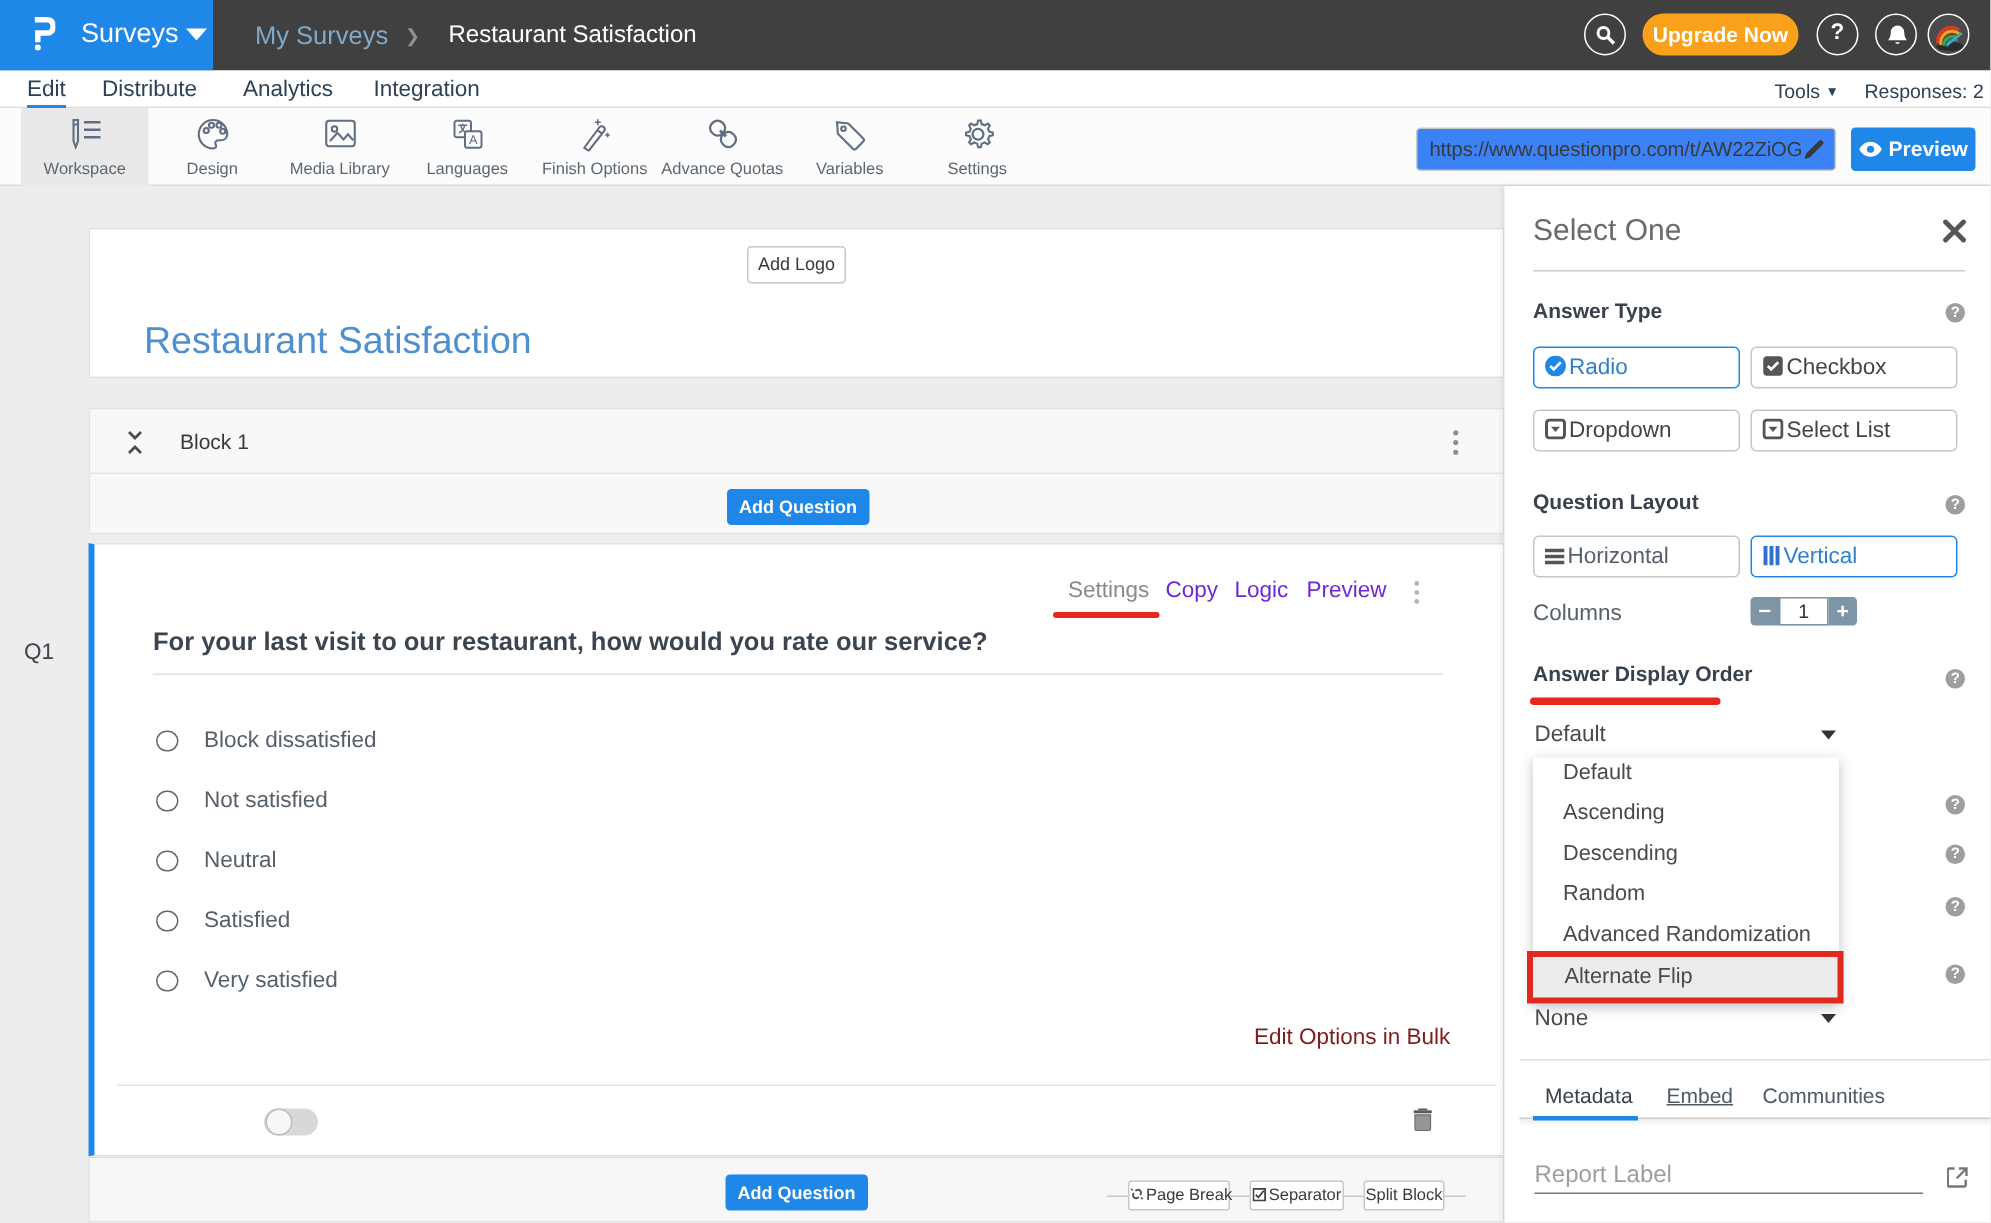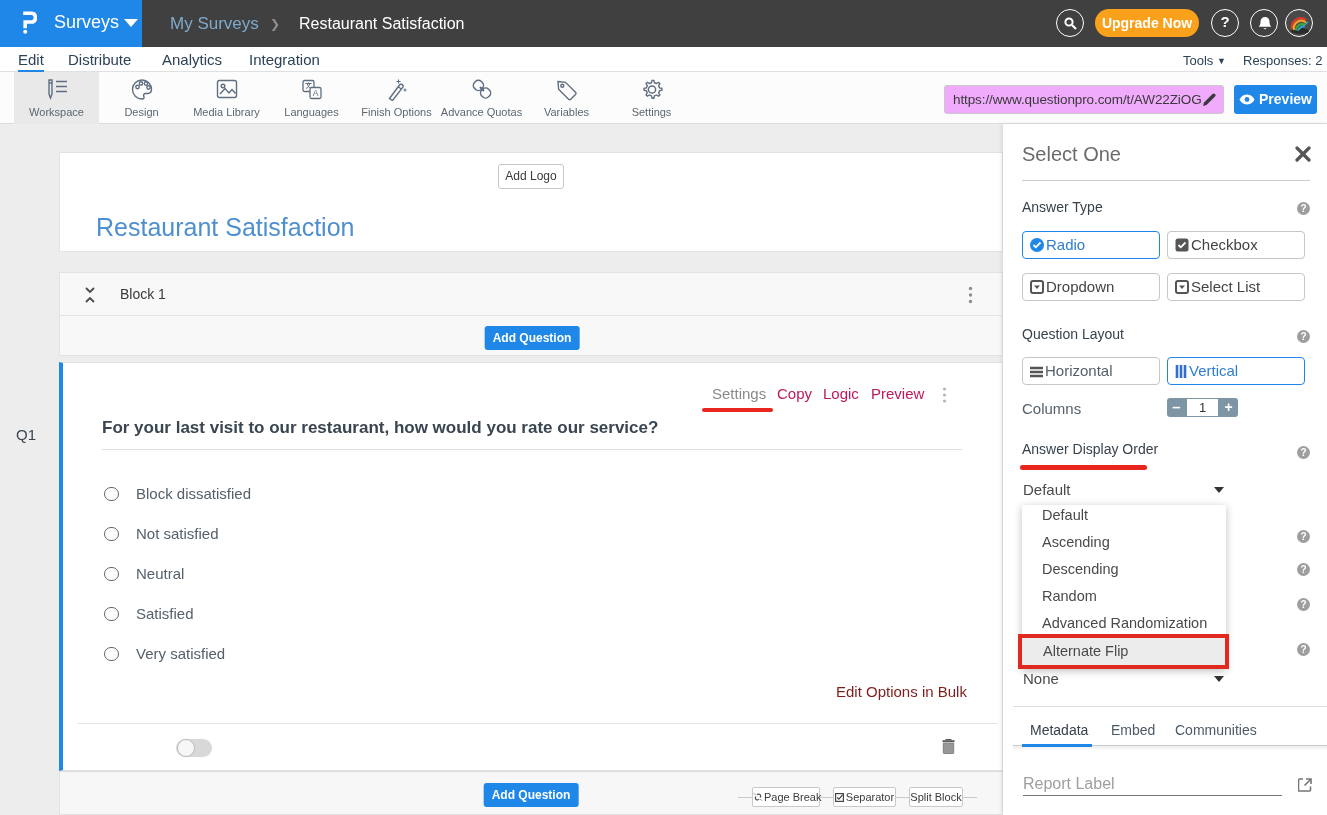--- a/index.html
+++ b/index.html
@@ -22,47 +22,47 @@
   #navrow { position:absolute; left:0; top:47px; width:1327px; height:25px; background:#fff; border-bottom:1px solid #e0e0e0; }
   .nav { position:absolute; top:4px; color:#2c4257; font-size:15px; }
   #nav-edit { left:18px; border-bottom:2px solid #1e87e8; padding-bottom:2px; }
 
   
   #toolbar { position:absolute; left:0; top:72px; width:1327px; height:52px; background:#fcfcfc; border-bottom:1px solid #dcdcdc; }
   .tool { position:absolute; top:0; width:85px; height:52px; text-align:center; }
   .tool.active { background:#e9e9e9; }
   .tool svg { margin-top:6px; }
   .tool .lbl { display:block; font-size:11px; color:#5b6770; margin-top:1px; }
-  #urlbox { position:absolute; left:944px; top:13px; width:280px; height:29px; background:#f0abfc; border:1px solid #c9c9c9; border-radius:3px; color:#3a3a3a; font-size:13.5px; line-height:27px; padding-left:8px; white-space:nowrap; overflow:hidden; }
+  #urlbox { position:absolute; left:944px; top:13px; width:280px; height:29px; background:#3b82f6; border:1px solid #c9c9c9; border-radius:3px; color:#3a3a3a; font-size:13.5px; line-height:27px; padding-left:8px; white-space:nowrap; overflow:hidden; }
   #urltxt { letter-spacing:-0.1px; }
   #previewbtn { position:absolute; left:1234px; top:13px; width:83px; height:29px; background:#1e87e8; border-radius:3px; color:#fff; font-size:14px; font-weight:bold; text-align:center; line-height:29px; }
 
   
   .card { position:absolute; left:59px; width:944px; background:#fff; border:1px solid #e2e2e2; }
   #card1 { top:152px; height:100px; }
   #addlogo { position:absolute; left:438px; top:11px; width:66px; height:25px; border:1px solid #c6c6c6; border-radius:3px; background:#fff; font-size:12px; color:#3a3a3a; text-align:center; line-height:23px; }
   #title { position:absolute; left:36px; top:60px; color:#4e8fd0; font-size:25px; }
 
   #blockcard { top:272px; height:84px; }
   #blockhead { position:absolute; left:0; top:0; width:100%; height:43px; background:#f8f8f8; border-bottom:1px solid #e4e4e4; }
   #blockrow2 { position:absolute; left:0; top:43px; width:100%; height:39px; background:#f8f8f8; }
   .bluebtn { background:#1e87e8; border-radius:3px; color:#fff; font-size:13px; font-weight:bold; text-align:center; }
 
   #qcard { top:362px; height:409px; border-left:4px solid #1e87e8; }
   #q1 { position:absolute; left:16px; top:426px; color:#3a4550; font-size:15px; }
-  .qtab { position:absolute; top:0; font-size:15px; color:#be185d; }
+  .qtab { position:absolute; top:0; font-size:15px; color:#6d28d9; }
   .opt { position:absolute; left:41px; font-size:15px; color:#55606a; padding-left:32px; height:16px; line-height:16px; }
   .opt::before { content:""; position:absolute; left:0; top:0.5px; width:12.5px; height:12.5px; border:1.5px solid #666; border-radius:50%; background:#fff; }
 
   #footerbar { position:absolute; left:59px; top:771px; width:944px; height:44px; background:#f7f7f7; border:1px solid #e2e2e2; border-top:1px solid #ddd; }
   .fbtn { position:absolute; top:15px; height:20px; background:#fff; border:1px solid #c9c9c9; border-radius:2px; font-size:11px; color:#3a3a3a; text-align:center; line-height:18px; white-space:nowrap; }
 
   
   #panel { position:absolute; left:1003px; top:124px; width:324px; height:691px; background:#fff; box-shadow:-2px 0 4px rgba(0,0,0,0.08); }
-  .plabel { position:absolute; left:19px; font-size:14px; font-weight:normal; color:#37424c; }
+  .plabel { position:absolute; left:19px; font-size:14px; font-weight:bold; color:#37424c; }
   .qmark { position:absolute; left:294px; width:13px; height:13px; background:#9e9e9e; border-radius:50%; color:#fff; font-size:10px; font-weight:bold; text-align:center; line-height:13px; }
   .pbtn { position:absolute; width:138px; height:28px; background:#fff; border:1px solid #c6c6c6; border-radius:4px; font-size:15px; color:#444; line-height:26px; padding-left:7px; white-space:nowrap; }
   .pbtn svg { vertical-align:-2px; margin-right:2px; }
   .pbtn.sel { border:1.5px solid #1e87e8; }
   .pbtn.sel2 { border:1.5px solid #1e87e8; }
   .selcaret { position:absolute; width:0; height:0; border-left:5.5px solid transparent; border-right:5.5px solid transparent; border-top:6px solid #333; }
   #ddlist { position:absolute; left:19px; top:381px; width:204px; height:164px; background:#fff; box-shadow:0 2px 8px rgba(0,0,0,0.25); }
   .dditem { position:absolute; left:20px; font-size:14.5px; color:#4a4a4a; white-space:nowrap; }
   #redbox { position:absolute; left:15px; top:510px; width:211px; height:35px; border:4px solid #e02a1f; background:#ececec; }
 </style>
@@ -348,21 +348,21 @@
     </div>
     <div id="redbox">
       <span style="position:absolute;left:21px;top:4.5px;font-size:14.5px;color:#4a4a4a;">Alternate Flip</span>
     </div>
 
     <div style="position:absolute;left:20px;top:546px;font-size:15px;color:#4a4a4a;">None</div>
     <div class="selcaret" style="left:211px;top:552px;"></div>
 
     <div style="position:absolute;left:10px;top:582px;width:314px;border-top:1px solid #ddd;"></div>
     <div style="position:absolute;left:27px;top:598px;font-size:14px;color:#37424c;">Metadata</div>
-    <div style="position:absolute;left:108px;top:598px;font-size:14px;color:#4d5a66;">Embed</div>
+    <div style="position:absolute;left:108px;top:598px;font-size:14px;color:#4d5a66;text-decoration:underline;">Embed</div>
     <div style="position:absolute;left:172px;top:598px;font-size:14px;color:#4d5a66;">Communities</div>
     <div style="position:absolute;left:10px;top:621px;width:314px;border-top:1px solid #ccc;"></div>
     <div style="position:absolute;left:10px;top:622px;width:314px;height:5px;background:linear-gradient(to bottom, rgba(0,0,0,0.07), rgba(0,0,0,0));"></div>
     <div style="position:absolute;left:19px;top:620px;width:70px;height:3px;background:#1e87e8;"></div>
 
     <div style="position:absolute;left:20px;top:651px;font-size:16px;color:#9e9e9e;">Report Label</div>
     <div style="position:absolute;left:20px;top:671px;width:259px;border-top:1px solid #777;"></div>
     <svg style="position:absolute;left:295px;top:654px;" width="14" height="14" viewBox="0 0 14 14">
       <path d="M5,1 h-3.5 a1,1 0 0 0 -1,1 v10 a1,1 0 0 0 1,1 h10 a1,1 0 0 0 1,-1 v-3.5" fill="none" stroke="#777" stroke-width="1.6"></path>
       <path d="M8,1 h5 v5 M13,1 L6.5,7.5" fill="none" stroke="#777" stroke-width="1.6"></path>

